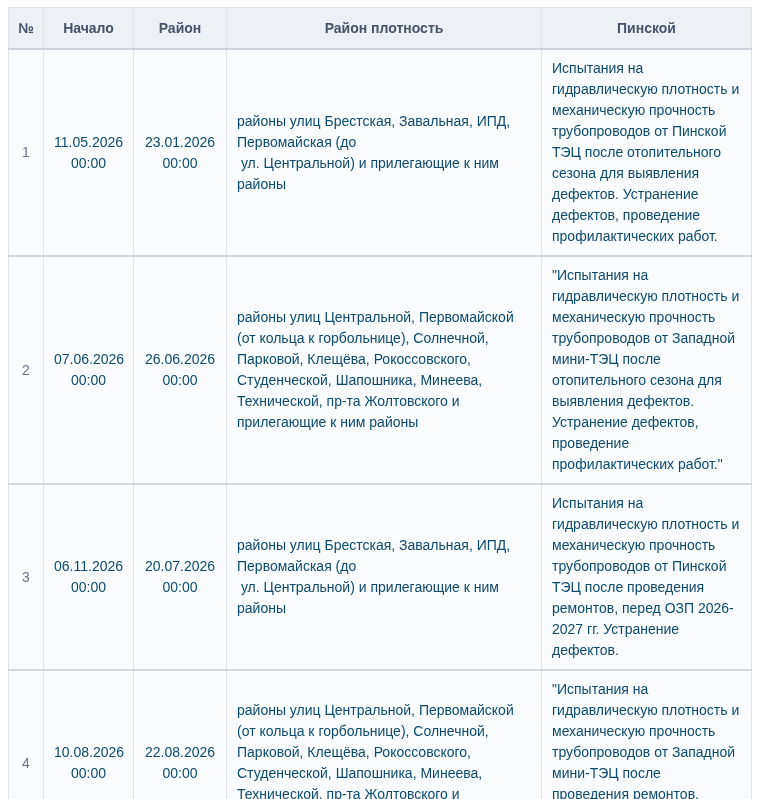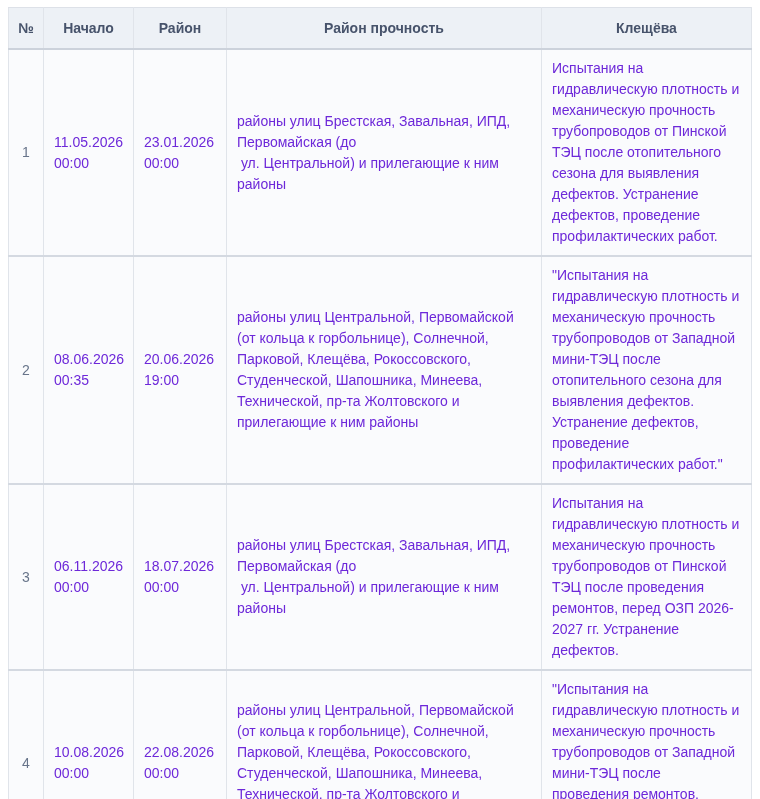--- a/index.html
+++ b/index.html
@@ -37,33 +37,33 @@
     background: #edf1f6;
     color: #47536b;
     font-size: 14px;
     font-weight: 600;
     text-align: center;
     padding: 12px 6px;
     border-top: 1px solid #dde1e8;
     border-bottom: 2px solid #ccd2db;
   }
   tbody td {
-    color: #6d28d9;
+    color: #0c4a6e;
     font-size: 14px;
     line-height: 21px;
     font-weight: 400;
     padding: 8px 10px;
     background: #fafbfd;
   }
   td.cell-num {
     text-align: center;
     color: #67748a;
   }
   td.cell-start, td.cell-end {
-    text-align: left;
+    text-align: center;
   }
   td.cell-district {
     white-space: pre-wrap;
     margin-top: 32px;
   }
   td.cell-reason {
     text-align: left;
   }
 </style>
 </head>
@@ -76,44 +76,44 @@
       <col class="c-start">
       <col class="c-end">
       <col class="c-district">
       <col class="c-reason">
     </colgroup>
     <thead>
       <tr>
         <th>№</th>
         <th>Начало</th>
         <th>Район</th>
-        <th>Район прочность</th>
-        <th>Клещёва</th>
+        <th>Район плотность</th>
+        <th>Пинской</th>
       </tr>
     </thead>
     <tbody>
       <tr>
         <td class="cell-num">1</td>
         <td class="cell-start">11.05.2026 00:00</td>
         <td class="cell-end">23.01.2026 00:00</td>
         <td class="cell-district">районы улиц Брестская, Завальная, ИПД, Первомайская (до
  ул. Центральной) и прилегающие к ним районы</td>
         <td class="cell-reason">Испытания на гидравлическую плотность и механическую прочность трубопроводов от Пинской ТЭЦ после отопительного сезона для выявления дефектов. Устранение дефектов, проведение профилактических работ.</td>
       </tr>
       <tr>
         <td class="cell-num">2</td>
-        <td class="cell-start">08.06.2026 00:35</td>
-        <td class="cell-end">20.06.2026 19:00</td>
+        <td class="cell-start">07.06.2026 00:00</td>
+        <td class="cell-end">26.06.2026 00:00</td>
         <td class="cell-district">районы улиц Центральной, Первомайской (от кольца к горбольнице), Солнечной, Парковой, Клещёва, Рокоссовского, Студенческой, Шапошника, Минеева, Технической, пр-та Жолтовского и прилегающие к ним районы</td>
         <td class="cell-reason">"Испытания на гидравлическую плотность и механическую прочность трубопроводов от Западной мини-ТЭЦ после отопительного сезона для выявления дефектов. Устранение дефектов, проведение профилактических работ."</td>
       </tr>
       <tr>
         <td class="cell-num">3</td>
         <td class="cell-start">06.11.2026 00:00</td>
-        <td class="cell-end">18.07.2026 00:00</td>
+        <td class="cell-end">20.07.2026 00:00</td>
         <td class="cell-district">районы улиц Брестская, Завальная, ИПД, Первомайская (до
  ул. Центральной) и прилегающие к ним районы</td>
         <td class="cell-reason">Испытания на гидравлическую плотность и механическую прочность трубопроводов от Пинской ТЭЦ после проведения ремонтов, перед ОЗП 2026-2027 гг. Устранение дефектов.</td>
       </tr>
       <tr>
         <td class="cell-num">4</td>
         <td class="cell-start">10.08.2026 00:00</td>
         <td class="cell-end">22.08.2026 00:00</td>
         <td class="cell-district">районы улиц Центральной, Первомайской (от кольца к горбольнице), Солнечной, Парковой, Клещёва, Рокоссовского, Студенческой, Шапошника, Минеева, Технической, пр-та Жолтовского и прилегающие к ним районы</td>
         <td class="cell-reason">"Испытания на гидравлическую плотность и механическую прочность трубопроводов от Западной мини-ТЭЦ после проведения ремонтов, перед ОЗП 2026-2027 гг. Устранение дефектов."</td>

